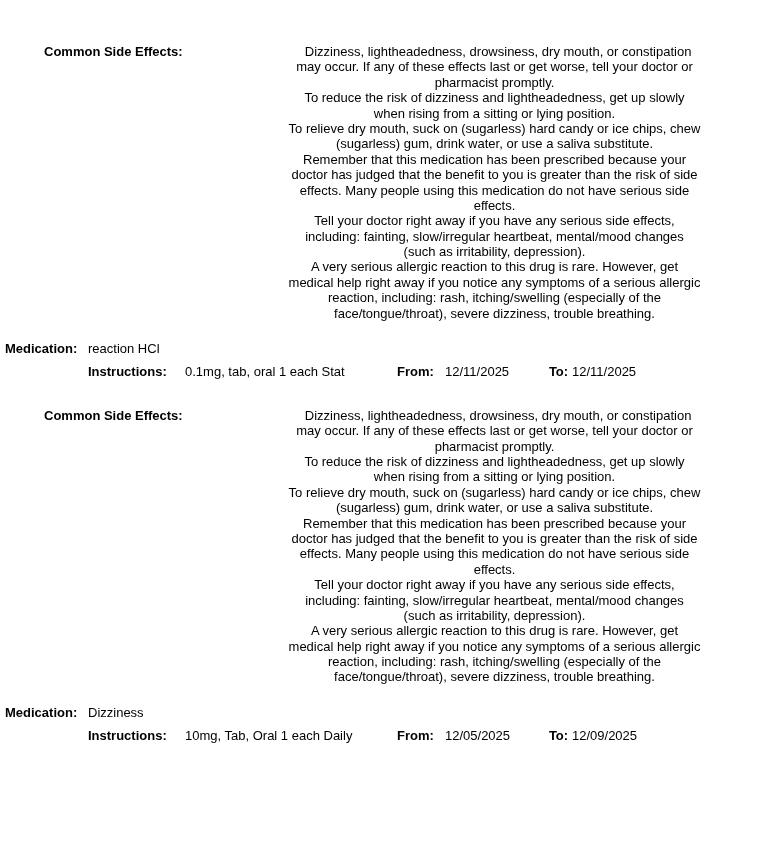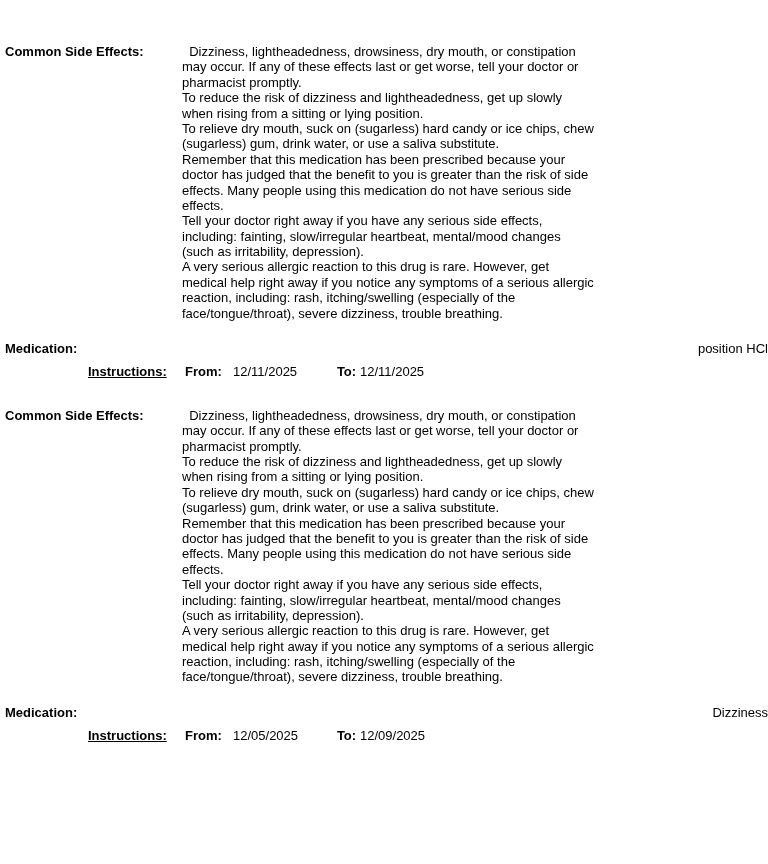--- a/index.html
+++ b/index.html
@@ -30,34 +30,35 @@
   .se-row {
     display: flex;
     align-items: flex-start;
   }
   .se-label {
     flex: 0 0 177px;
     padding-left: 5px;
     font-weight: bold;
     line-height: 15px;
     white-space: nowrap;
+    margin-left: 39px;
   }
   .se-text {
     flex: 1 1 auto;
   }
   .se-line {
     white-space: pre;
     line-height: 15.4px;
     height: 15.4px;
+    text-align: center;
   }
   .med-row {
     display: flex;
     margin-top: 20px;
     line-height: 15.4px;
-    justify-content: space-between;
   }
   .med-label {
     flex: 0 0 83px;
     padding-left: 5px;
     font-weight: bold;
     white-space: nowrap;
   }
   .med-value {
     white-space: pre;
   }
@@ -66,30 +67,30 @@
     margin-top: 8px;
     line-height: 15.4px;
   }
   .instr-indent {
     flex: 0 0 88px;
   }
   .instr-label {
     flex: 0 0 97px;
     font-weight: bold;
     white-space: nowrap;
-    text-decoration: underline;
   }
   .instr-value {
     flex: 0 0 192px;
     white-space: pre;
   }
   .from-label {
     flex: 0 0 48px;
     font-weight: bold;
     white-space: nowrap;
+    margin-left: 20px;
   }
   .from-value {
     flex: 0 0 100px;
     white-space: pre;
   }
   .to-label {
     flex: 0 0 27px;
     font-weight: bold;
     white-space: nowrap;
     text-align: center;
@@ -122,25 +123,26 @@
           <div class="se-line">including: fainting, slow/irregular heartbeat, mental/mood changes</div>
           <div class="se-line">(such as irritability, depression).</div>
           <div class="se-line">A very serious allergic reaction to this drug is rare. However, get</div>
           <div class="se-line">medical help right away if you notice any symptoms of a serious allergic</div>
           <div class="se-line">reaction, including: rash, itching/swelling (especially of the</div>
           <div class="se-line">face/tongue/throat), severe dizziness, trouble breathing.</div>
         </div>
     </div>
     <div class="med-row">
       <div class="med-label">Medication:</div>
-      <div class="med-value">position HCl</div>
+      <div class="med-value">reaction HCl</div>
     </div>
     <div class="instr-row">
       <div class="instr-indent"></div>
       <div class="instr-label">Instructions:</div>
+      <div class="instr-value">0.1mg, tab, oral 1 each Stat</div>
       <div class="from-label">From:</div>
       <div class="from-value">12/11/2025</div>
       <div class="to-label">To:</div>
       <div class="to-value">12/11/2025</div>
     </div>
   </section>
 
   <section class="med-block block-second">
     <div class="se-row">
       <div class="se-label">Common Side Effects:</div>
@@ -165,20 +167,21 @@
           <div class="se-line">face/tongue/throat), severe dizziness, trouble breathing.</div>
         </div>
     </div>
     <div class="med-row">
       <div class="med-label">Medication:</div>
       <div class="med-value">Dizziness</div>
     </div>
     <div class="instr-row">
       <div class="instr-indent"></div>
       <div class="instr-label">Instructions:</div>
+      <div class="instr-value">10mg, Tab, Oral 1 each Daily</div>
       <div class="from-label">From:</div>
       <div class="from-value">12/05/2025</div>
       <div class="to-label">To:</div>
       <div class="to-value">12/09/2025</div>
     </div>
   </section>
 
 </div>
 
 </body></html>

